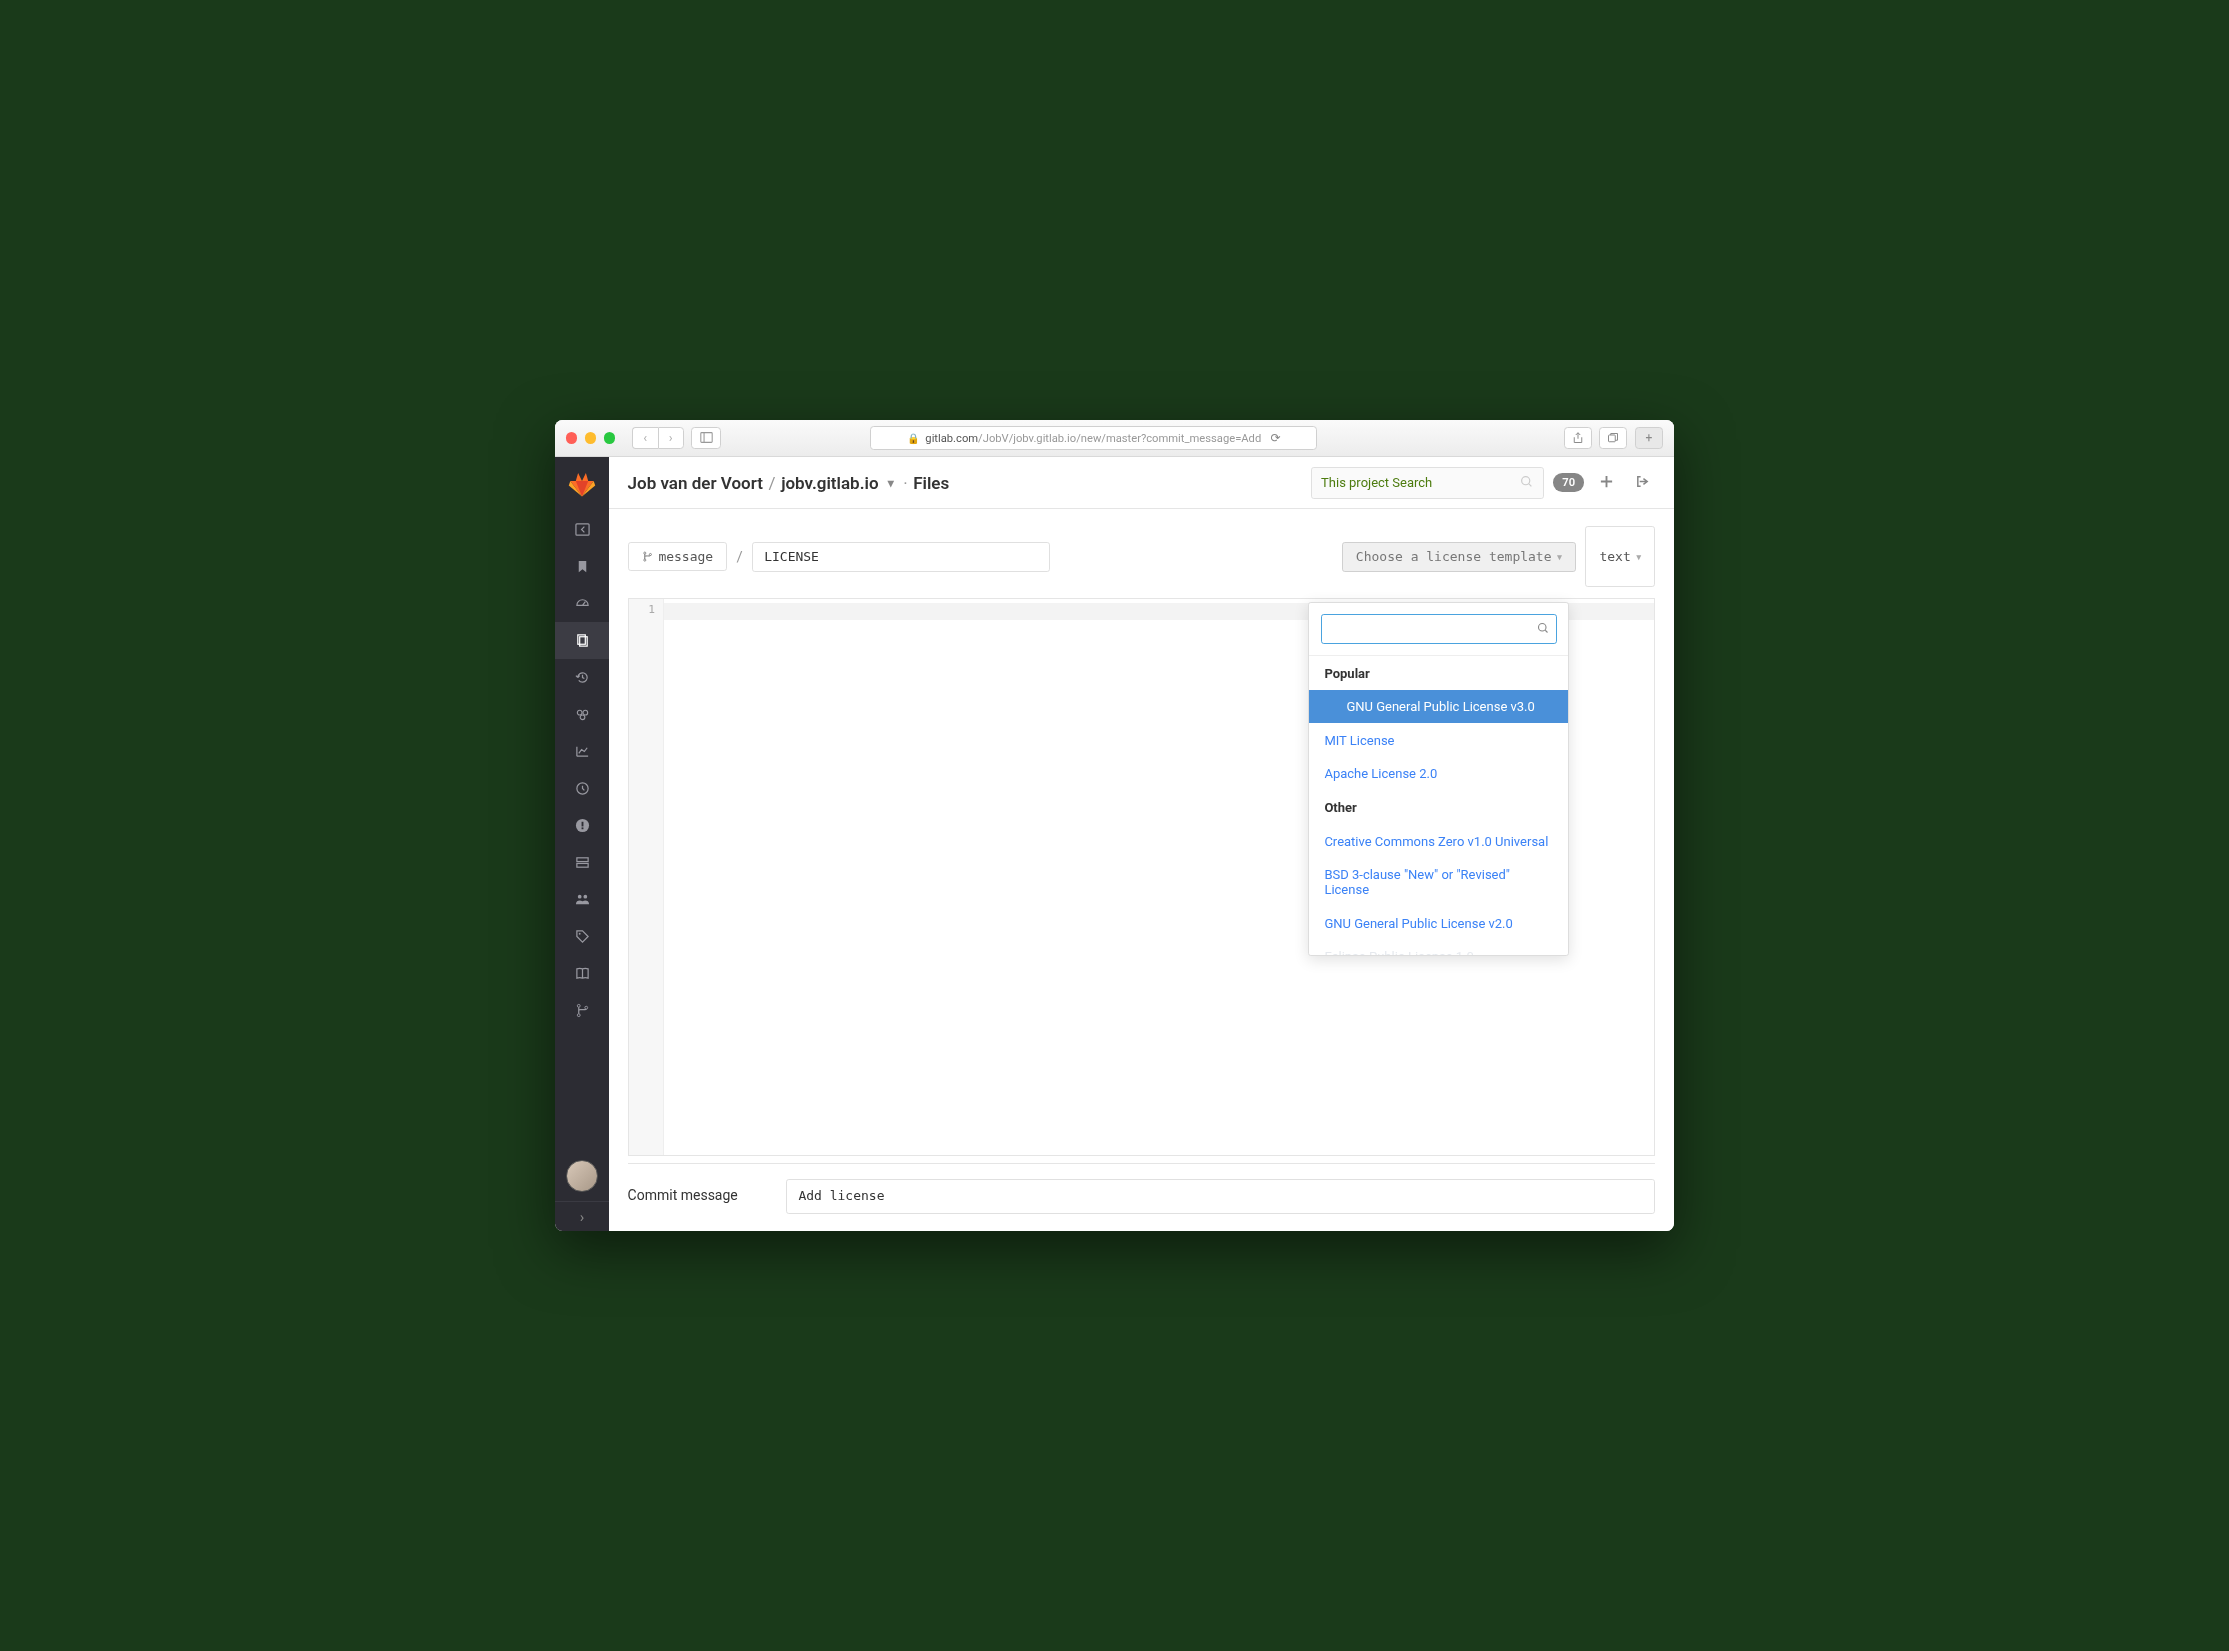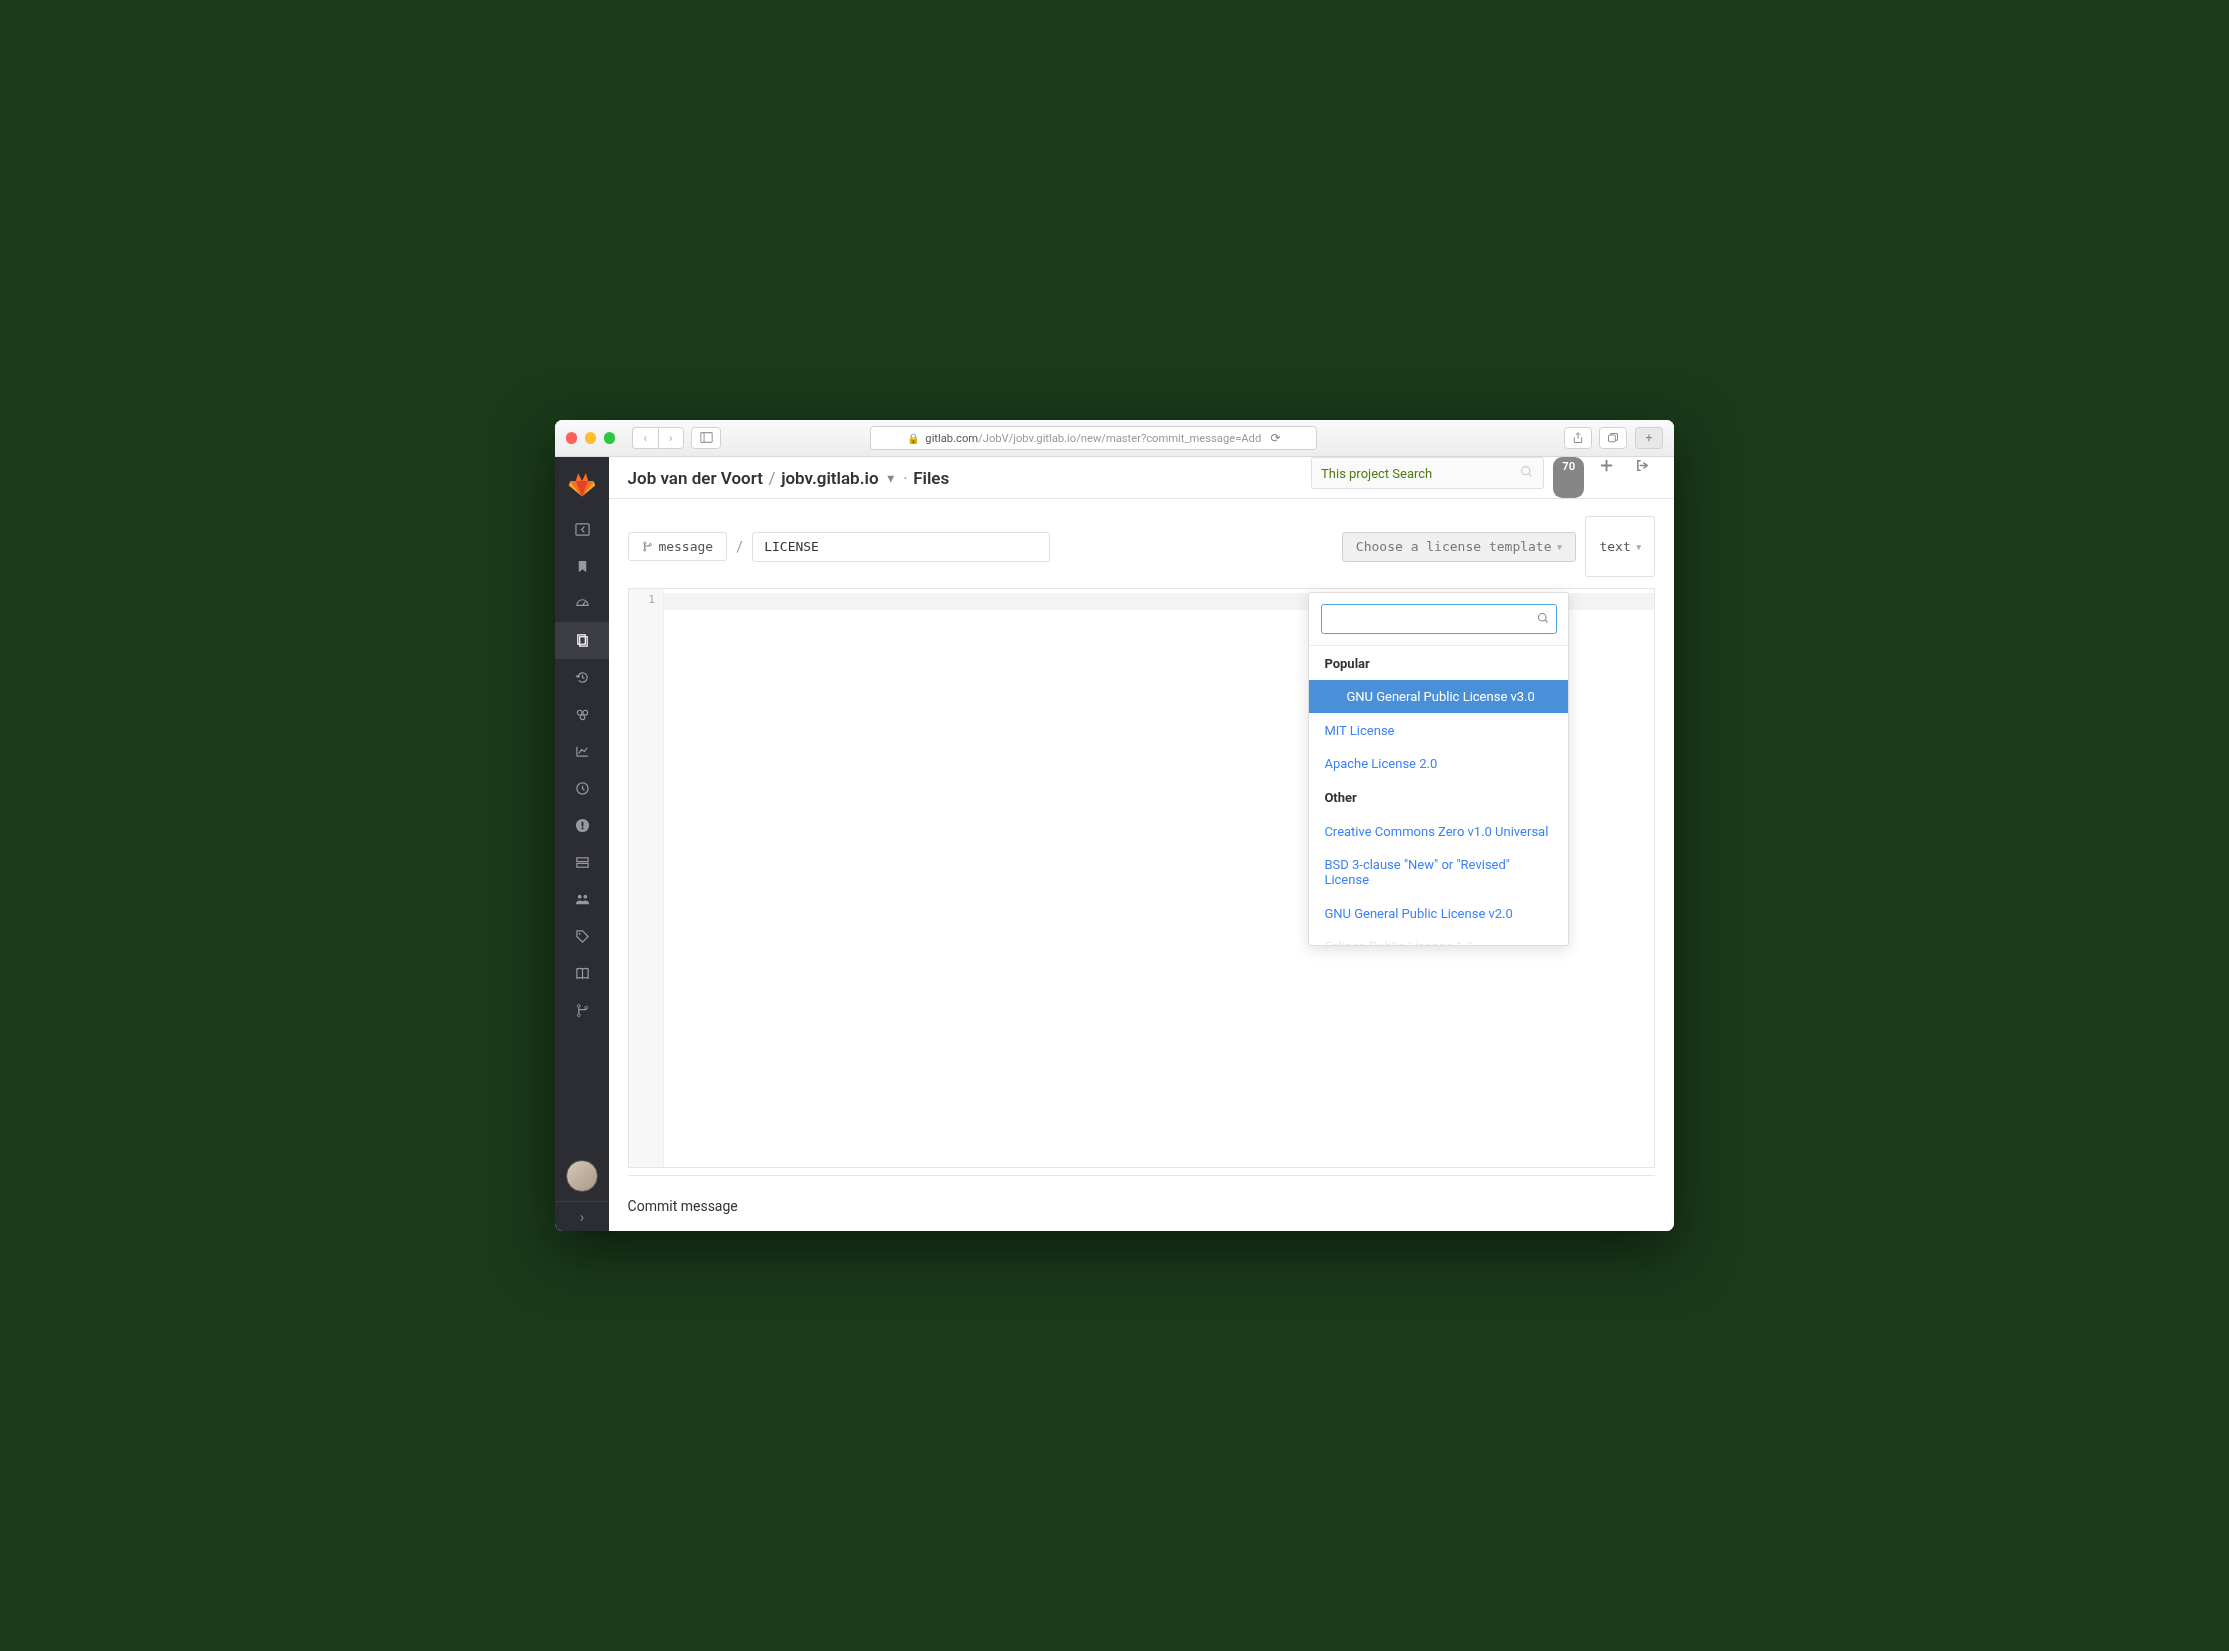--- a/index.html
+++ b/index.html
@@ -79,21 +79,21 @@
 .side-item svg, .side-item .ico { width: 15px; height: 15px; }
 .side-spacer { flex: 1; }
 .avatar {
   width: 32px; height: 32px; border-radius: 50%; background: linear-gradient(135deg, #d8c8b8, #a89888);
   margin-bottom: 9.3px; border: 0.9px solid #555;
 }
 .expand-arrow { width: 100%; height: 30px; display:flex; align-items:center; justify-content:center; color:#888; border-top: 0.9px solid #3a3a42; }
 
 .main { flex: 1; background: #fff; display: flex; flex-direction: column; overflow: hidden; }
 .topbar {
-  height: 42px; border-bottom: 0.9px solid #e5e5e5; display: flex; 
+  height: 52px; border-bottom: 0.9px solid #e5e5e5; display: flex; align-items: center;
   padding: 0 18.6px; gap: 9.3px;
 }
 .breadcrumb {
   font-size: 17px; color: #333; font-weight: 600; display: flex; align-items: center; gap: 5.6px;
 }
 .breadcrumb .sep { color: #999; font-weight: 400; }
 .breadcrumb .chev { font-size: 12px; color: #888; margin: 0 3.7px; }
 .topbar-spacer { flex: 1; }
 .search-box {
   width: 233px; height: 32px; border: 0.9px solid #e0e0e0; background: #fafafa;
@@ -400,18 +400,19 @@
             <div class="dd-header">Other</div>
             <div class="dd-item">Creative Commons Zero v1.0 Universal</div>
             <div class="dd-item">BSD 3-clause "New" or "Revised" License</div>
             <div class="dd-item">GNU General Public License v2.0</div>
             <div class="dd-item clipped" style="padding-bottom:0; height:15px; opacity:0.5">Eclipse Public License 1.0</div>
           </div>
         </div>
 
         <div class="commit-row">
           <div class="commit-label">Commit message</div>
+          <div class="commit-input">Add license</div>
         </div>
       </div>
     </div>
   </div>
 </div>
 
 
 </body></html>

